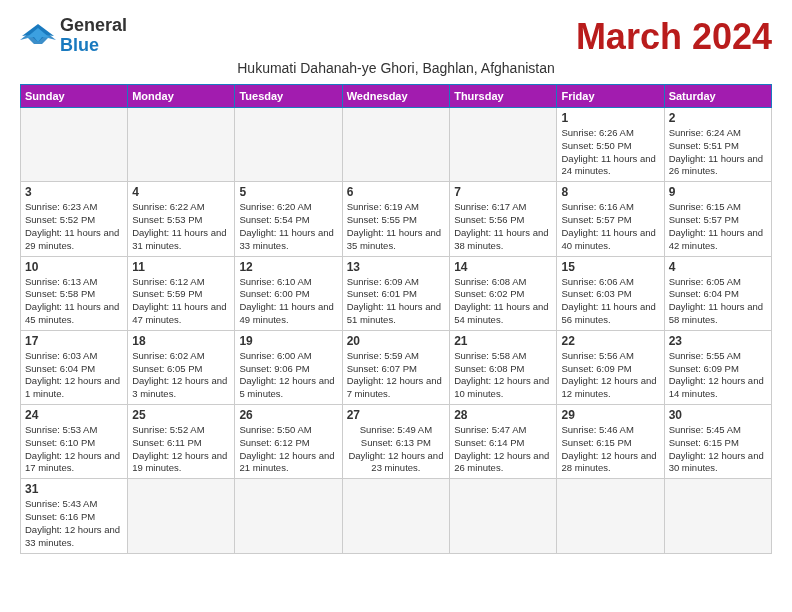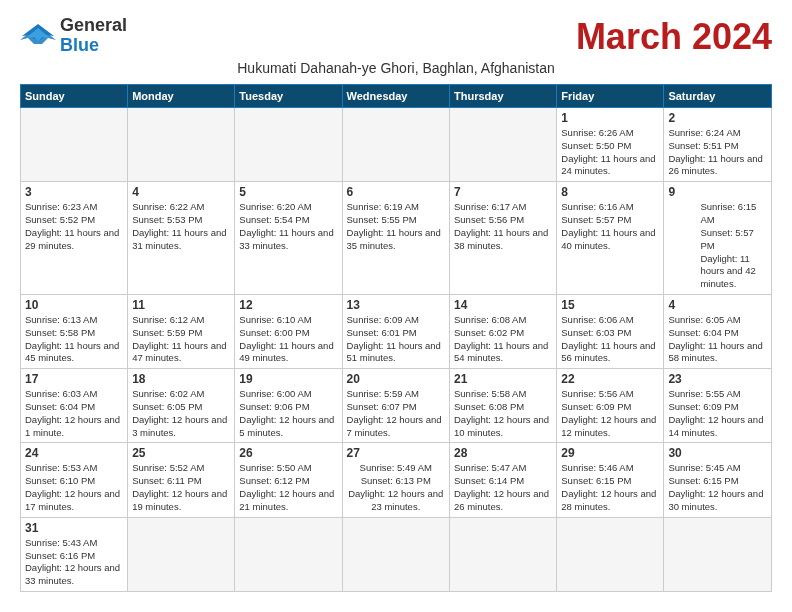--- a/index.html
+++ b/index.html
@@ -46,21 +46,21 @@
       color: #333;
       margin-bottom: 8px;
       font-weight: normal;
     }
     .calendar {
       width: 100%;
       border-collapse: collapse;
       font-size: 10px;
     }
     .calendar thead th {
-      background: #0c4a6e;
+      background: #a21caf;
       color: #fff;
       font-weight: bold;
       font-size: 11px;
       padding: 5px 4px;
       border: 1px solid #1a7abf;
       text-align: left;
     }
     .calendar tbody td {
       border: 1px solid #ccc;
       vertical-align: top;
@@ -173,21 +173,21 @@
 Daylight: 11 hours and 38 minutes.</div>
         </td>
         <td>
           <span class="day-num">8</span>
           <div class="day-info" style="white-space: pre-line;">Sunrise: 6:16 AM
 Sunset: 5:57 PM
 Daylight: 11 hours and 40 minutes.</div>
         </td>
         <td>
           <span class="day-num">9</span>
-          <div class="day-info" style="white-space: pre-line; margin-left: 32px;">Sunrise: 6:15 AM
+          <div class="day-info" style="white-space: pre-line;">Sunrise: 6:15 AM
 Sunset: 5:57 PM
 Daylight: 11 hours and 42 minutes.</div>
         </td>
       </tr>
       <tr>
         <td>
           <span class="day-num">10</span>
           <div class="day-info" style="white-space: pre-line;">Sunrise: 6:13 AM
 Sunset: 5:58 PM
 Daylight: 11 hours and 45 minutes.</div>

